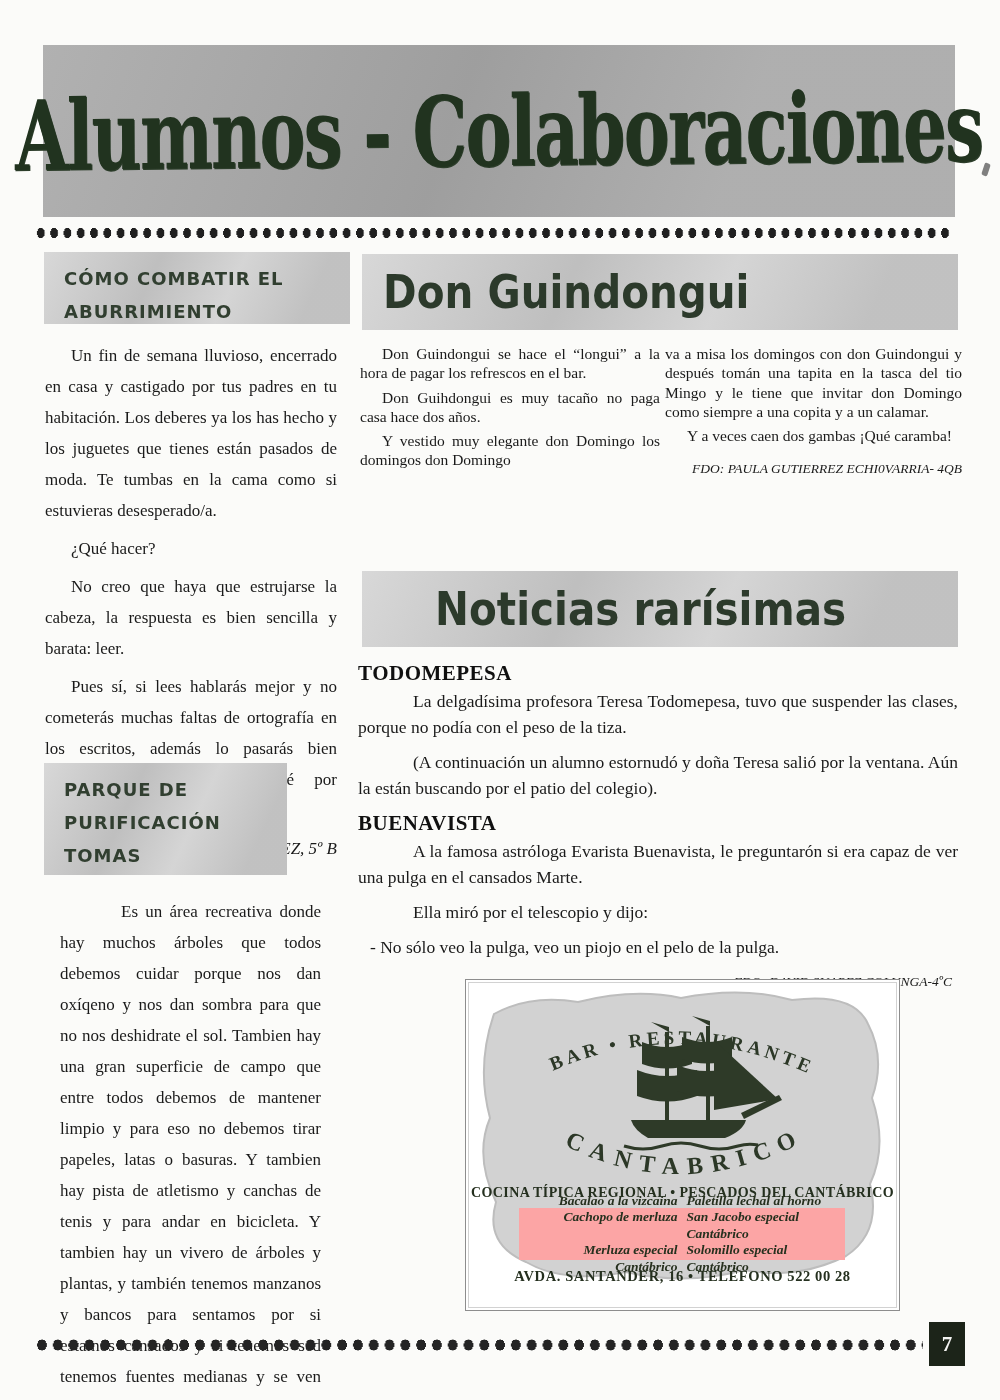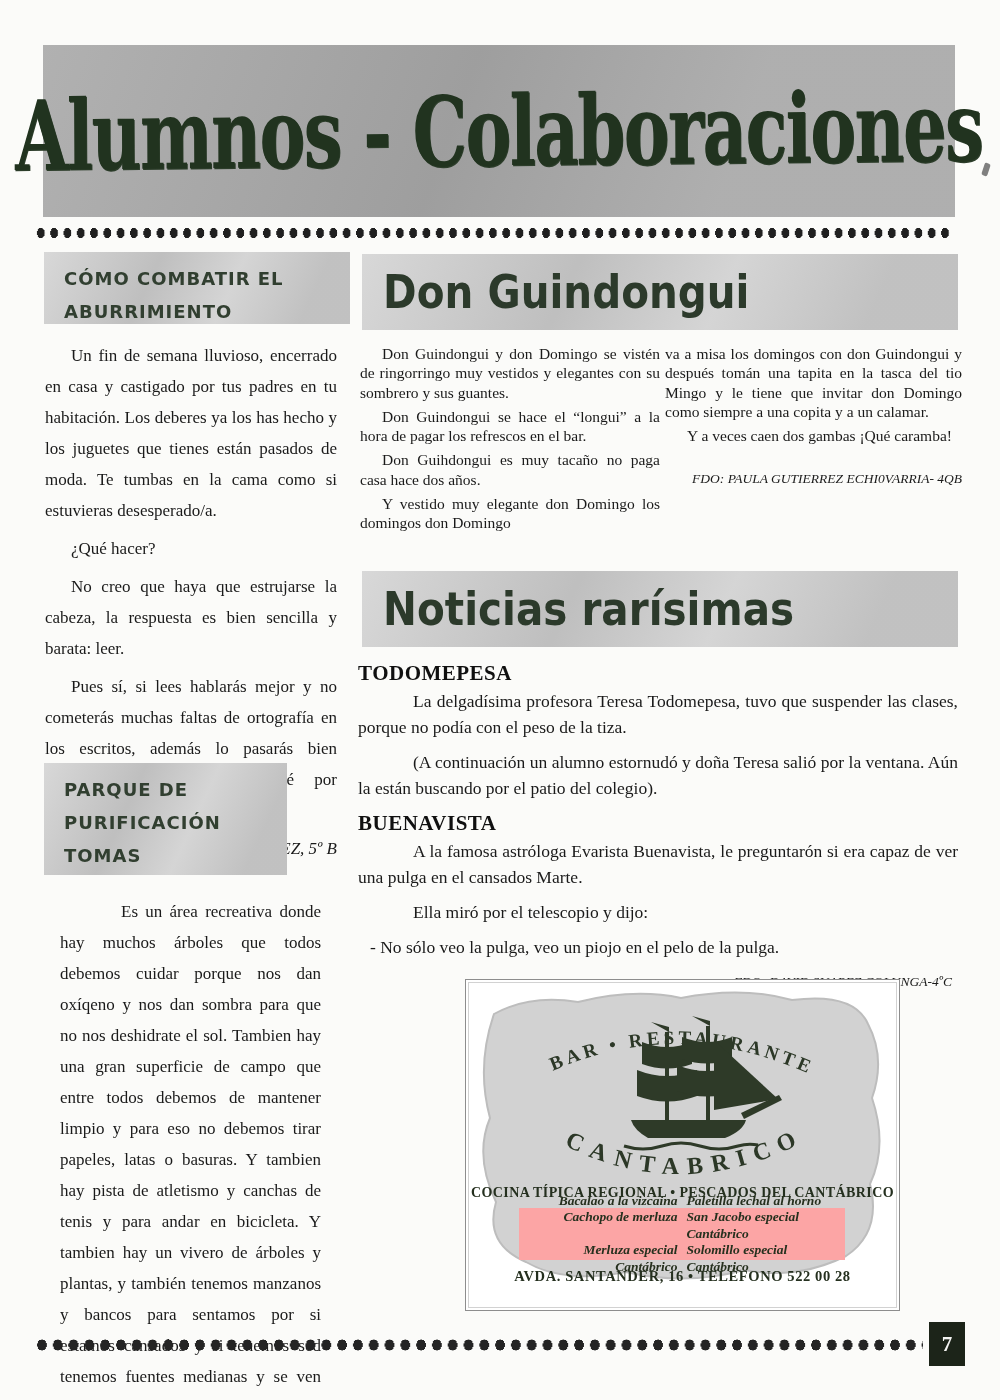--- a/index.html
+++ b/index.html
@@ -37,21 +37,21 @@
     position:absolute;
     background:linear-gradient(115deg, rgba(255,255,255,.28), rgba(0,0,0,.05) 35%, rgba(255,255,255,.22) 60%, rgba(0,0,0,.04) 85%), #c9c9c9;
     color:#313f30;
     font-family:"DejaVu Sans", sans-serif; font-weight:bold;
   }
   .t-box .t-lines{padding:10px 0 0 20px; font-size:18px; line-height:33px; letter-spacing:1px;}
   .box-combatir{left:44px; top:252px; width:306px; height:72px;}
   .box-parque{left:44px; top:763px; width:243px; height:112px;}
   .banner{left:362px; width:596px; height:76px; display:flex; align-items:center;}
   .banner-guindongui{position:absolute; top:254px;}
-  .banner-noticias{position:absolute; top:571px;}
+  .banner-noticias{position:absolute; top:571px;justify-content:center;}
   .banner-text{
     font-size:46px; letter-spacing:0px; padding-left:24px; white-space:nowrap;
     transform:scaleX(.88); transform-origin:left center; color:#2c3a2b;
   }
   
   .body-col{position:absolute; text-align:justify;}
   .left-body{font-size:17px; line-height:31px;}
   .left-body p{margin:0 0 7px 0; text-indent:26px;}
   .col-combatir{left:45px; top:340px; width:292px;}
   .col-parque{left:44px; top:880px; width:293px;}
@@ -65,21 +65,21 @@
   .noticias-body h3{
     margin:2px 0 2px 0; font-size:21px; font-weight:bold; color:#101010;
     font-family:"Liberation Serif", serif; letter-spacing:.5px; text-align:left;
   }
   .noticias-body p{margin:0 0 9px 0; text-indent:55px;}
   .noticias-body p.small-indent{text-indent:12px;}
   
   .sig{font-style:italic; text-align:right;}
   .sig-roberto{margin-top:1px; font-size:17px;}
   .sig-sheila{margin-top:10px; font-size:17px; padding-right:4px;}
-  .sig-fdo{font-size:13.5px; margin-top:24px;}
+  .sig-fdo{font-size:13.5px; margin-top:14px;}
   .sig-david{font-size:13.5px; margin:6px 6px 0 0;}
   
   .ad-box{
     position:absolute; left:465px; top:979px; width:435px; height:332px;
     background:#fff; border:1px solid #8d8d8d; box-sizing:border-box;
   }
   .ad-inner{position:absolute; inset:2px; border:1px solid #d2d2d2;}
   .ad-svg{position:absolute; left:0; top:0; width:429px; height:326px;}
   .arc-text{
     font-family:"Liberation Serif", serif; font-weight:bold;
@@ -150,21 +150,20 @@
   </div>
   <div class="body-col left-body col-parque">
     <p>Es un área recreativa donde hay muchos árboles que todos debemos cuidar porque nos dan oxíqeno y nos dan sombra para que no nos deshidrate el sol. Tambien hay una gran superficie de campo que entre todos debemos de mantener limpio y para eso no debemos tirar papeles, latas o basuras. Y tambien hay pista de atletismo y canchas de tenis y para andar en bicicleta. Y tambien hay un vivero de árboles y plantas, y también tenemos manzanos y bancos para sentamos por si estamos cansados y si tenemos sed tenemos fuentes medianas y se ven bosques, y tambien podemos ver ardillas por los árboles.</p>
     <div class="sig sig-sheila">SHEILA - 4 C</div>
   </div>
 
   <div class="t-box banner banner-guindongui">
     <div class="banner-text">Don Guindongui</div>
   </div>
   <div class="body-col gui-col col-gui-a">
-    <p>Don Guindongui y don Domingo se vistén de ringorringo muy vestidos y elegantes con su sombrero y sus guantes.</p>
     <p>Don Guindongui se hace el “longui” a la hora de pagar los refrescos en el bar.</p>
     <p>Don Guihdongui es muy tacaño no paga casa hace dos años.</p>
     <p>Y vestido muy elegante don Domingo los domingos don Domingo</p>
   </div>
   <div class="body-col gui-col col-gui-b">
     <p class="noindent">va a misa los domingos con don Guindongui y después tomán una tapita en la tasca del tio Mingo y le tiene que invitar don Domingo como siempre a una copita y a un calamar.</p>
     <p>Y a veces caen dos gambas ¡Qué caramba!</p>
     <div class="sig sig-fdo">FDO: PAULA GUTIERREZ ECHI0VARRIA- 4QB</div>
   </div>
 

